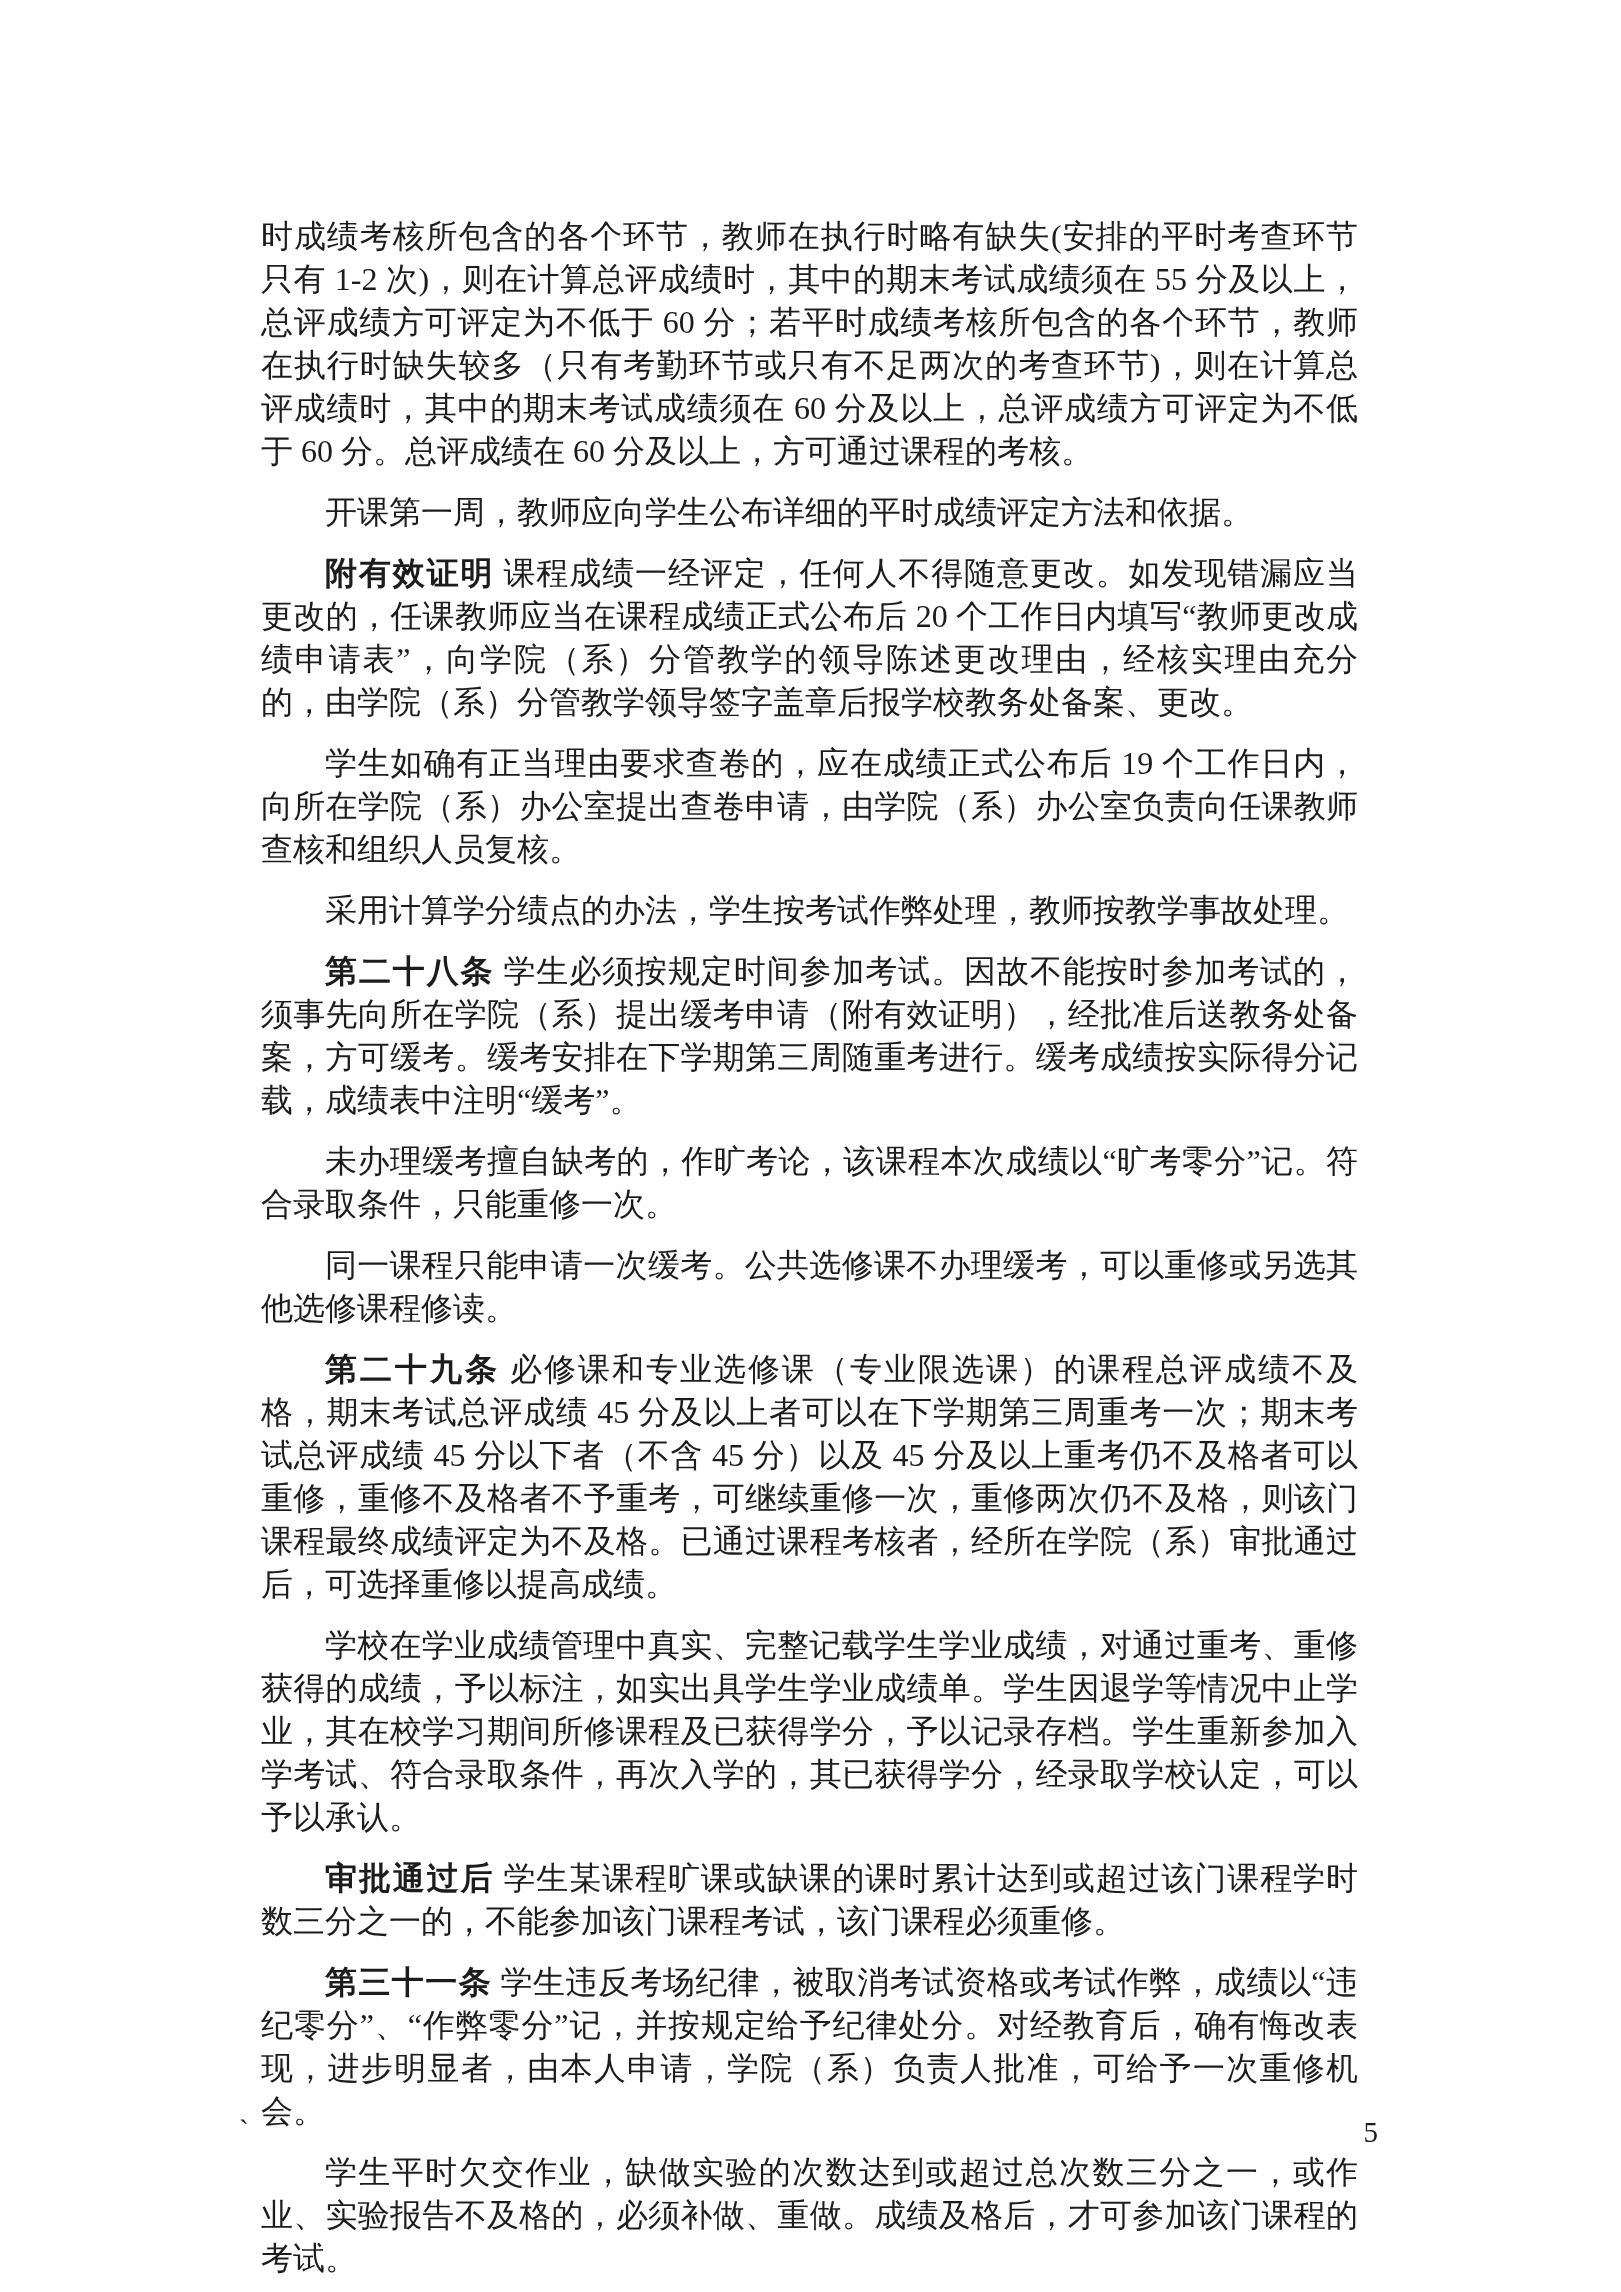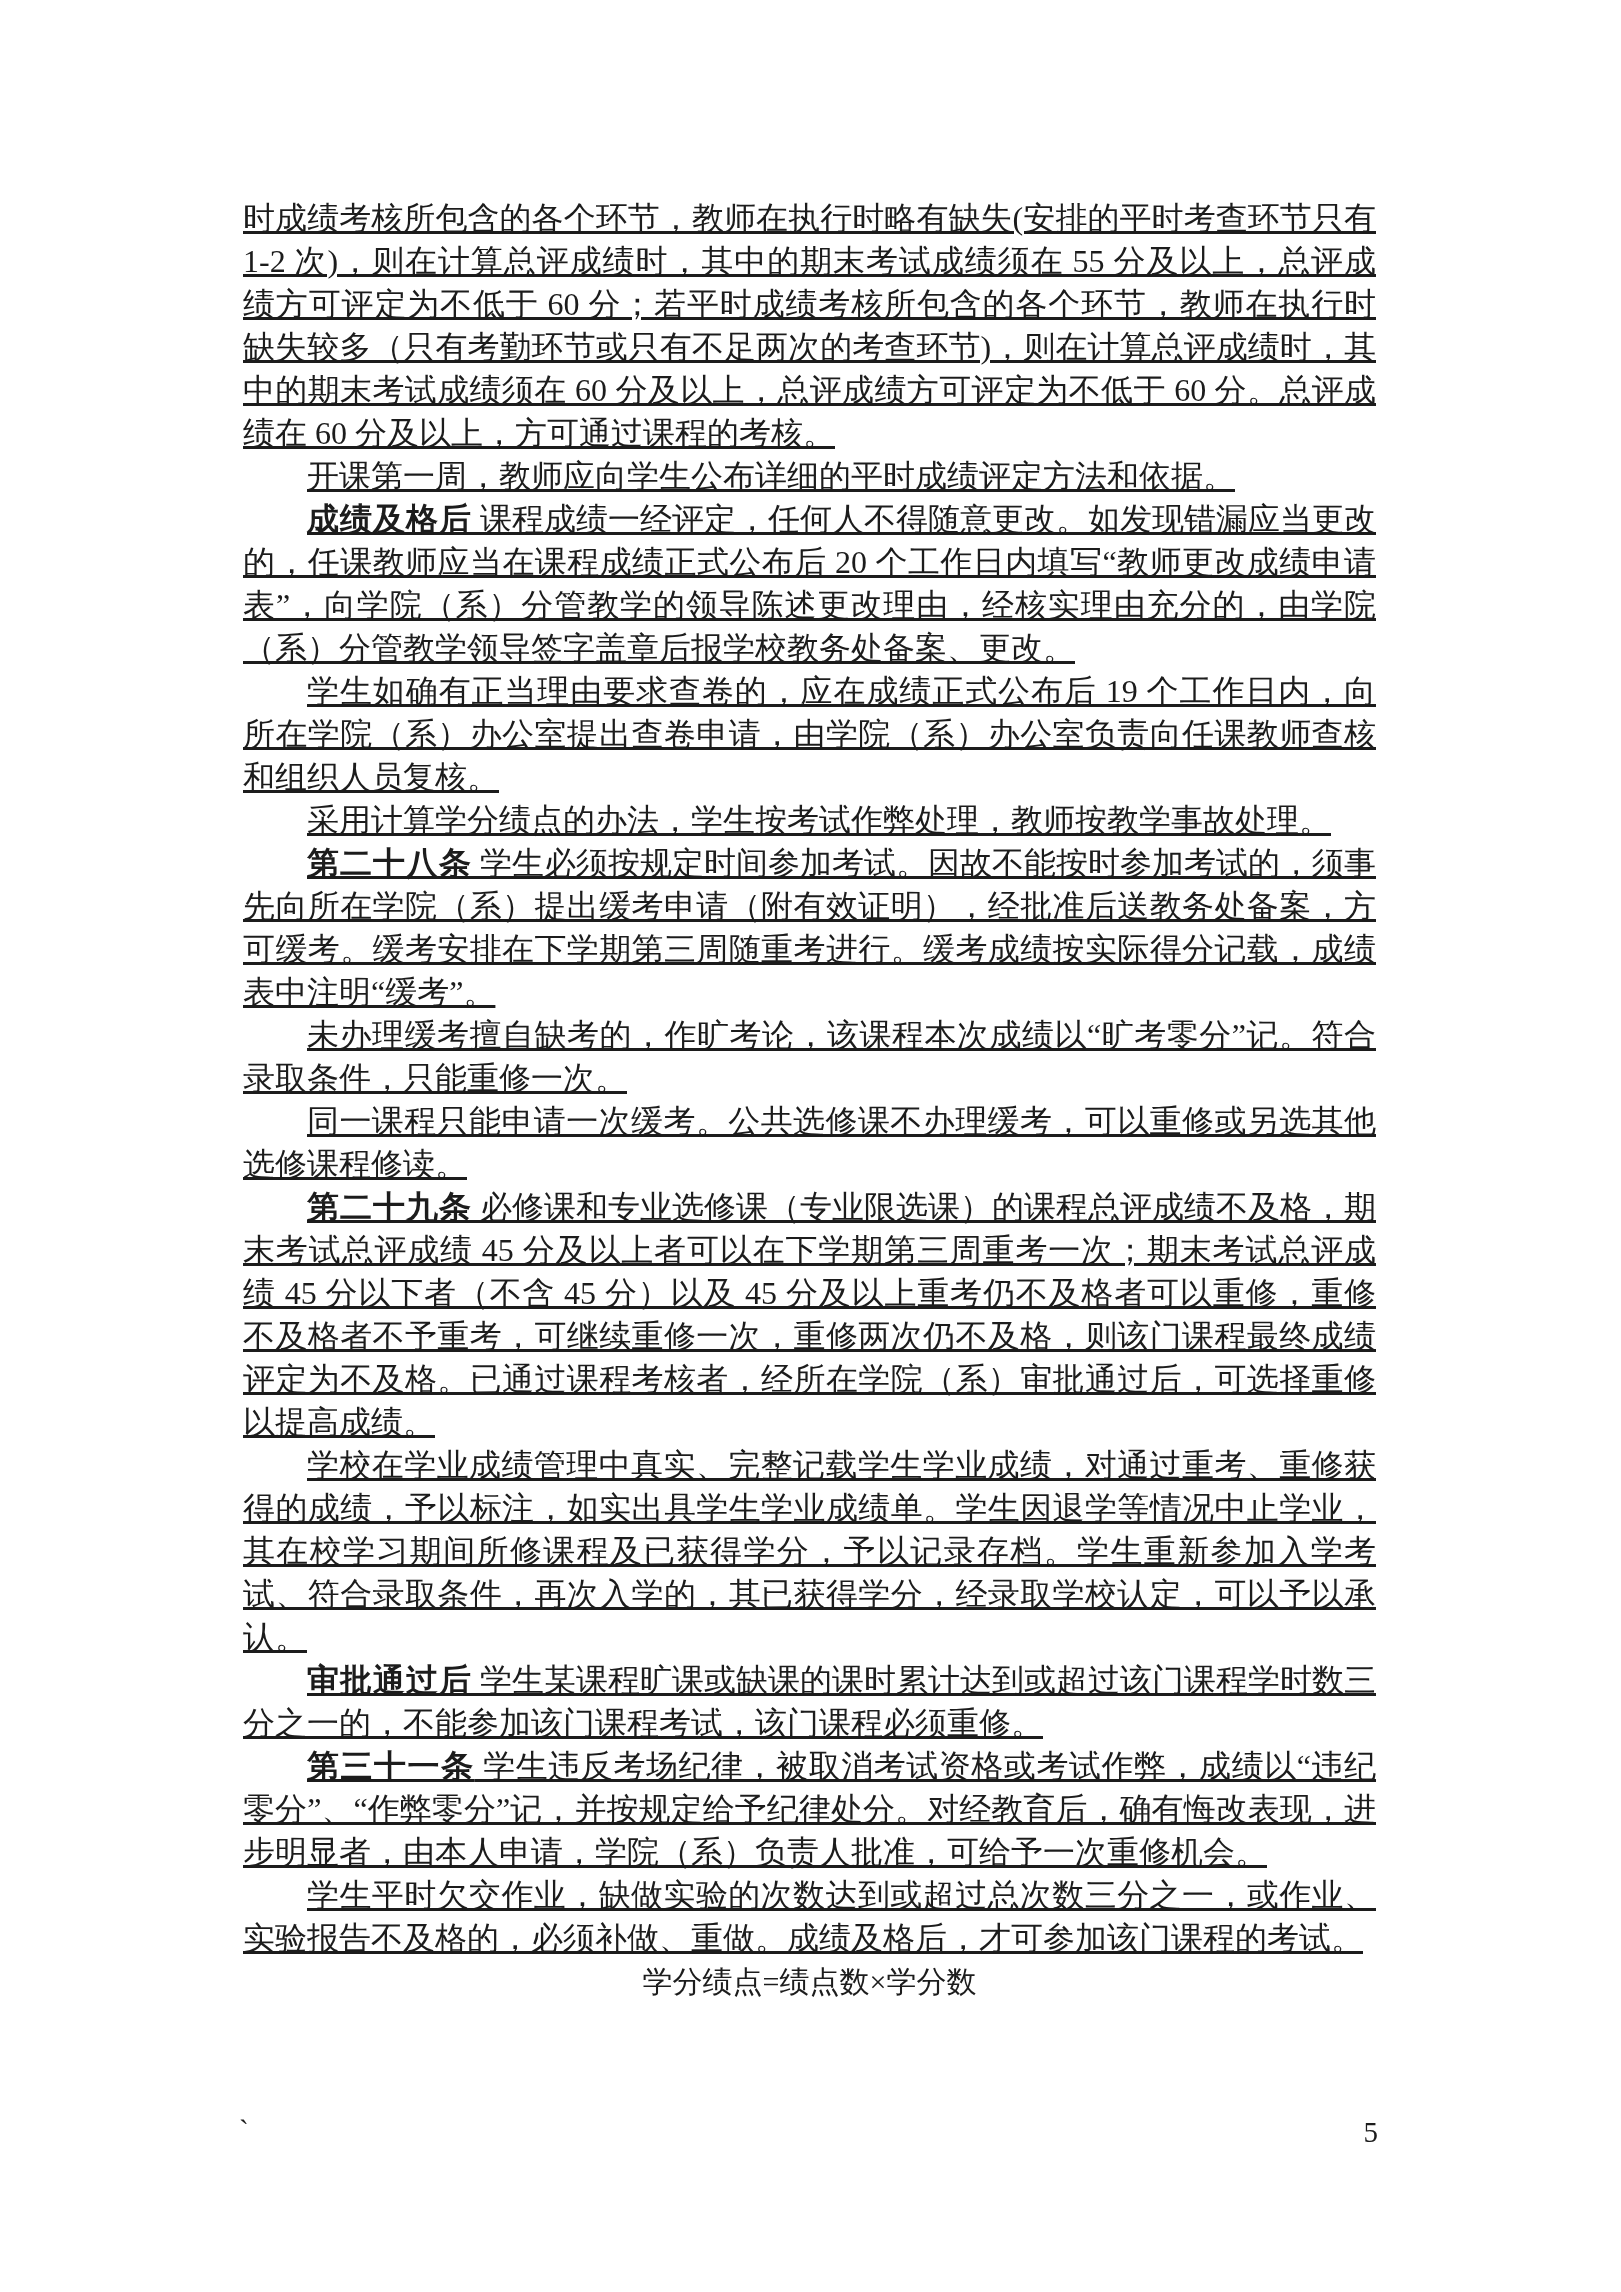--- a/index.html
+++ b/index.html
@@ -12,21 +12,21 @@
     overflow: hidden;
   }
   .doc-body {
     position: absolute;
     left: 243px; top: 197px;
     width: 1133px;
     font-size: 32px;
     line-height: 43px;
     text-align: justify;
   }
-  .para { margin: 0; padding: 0; text-indent: 0; text-decoration: underline; }
+  .para { margin: 18px; padding: 0; text-indent: 0; }
   .para.indent { text-indent: 2em; }
   .article-head {
     font-weight: 700;
     font-family: "Liberation Sans", "DejaVu Sans", sans-serif;
     letter-spacing: 1px;
   }
   .formula-line {
     margin: 0; padding: 0;
     text-align: center;
     text-indent: 0;
@@ -48,21 +48,21 @@
     line-height: 35px;
   }
 </style>
 </head>
 <body>
 
 <div class="doc-body" id="doc-body">
 
 <p class="para">时成绩考核所包含的各个环节，教师在执行时略有缺失(安排的平时考查环节只有 1-2 次)，则在计算总评成绩时，其中的期末考试成绩须在 55 分及以上，总评成绩方可评定为不低于 60 分；若平时成绩考核所包含的各个环节，教师在执行时缺失较多（只有考勤环节或只有不足两次的考查环节)，则在计算总评成绩时，其中的期末考试成绩须在 60 分及以上，总评成绩方可评定为不低于 60 分。总评成绩在 60 分及以上，方可通过课程的考核。</p>
     <p class="para indent">开课第一周，教师应向学生公布详细的平时成绩评定方法和依据。</p>
-    <p class="para indent"><span class="article-head">成绩及格后</span> 课程成绩一经评定，任何人不得随意更改。如发现错漏应当更改的，任课教师应当在课程成绩正式公布后 20 个工作日内填写“教师更改成绩申请表”，向学院（系）分管教学的领导陈述更改理由，经核实理由充分的，由学院（系）分管教学领导签字盖章后报学校教务处备案、更改。</p>
+    <p class="para indent"><span class="article-head">附有效证明</span> 课程成绩一经评定，任何人不得随意更改。如发现错漏应当更改的，任课教师应当在课程成绩正式公布后 20 个工作日内填写“教师更改成绩申请表”，向学院（系）分管教学的领导陈述更改理由，经核实理由充分的，由学院（系）分管教学领导签字盖章后报学校教务处备案、更改。</p>
     <p class="para indent">学生如确有正当理由要求查卷的，应在成绩正式公布后 19 个工作日内，向所在学院（系）办公室提出查卷申请，由学院（系）办公室负责向任课教师查核和组织人员复核。</p>
     <p class="para indent">采用计算学分绩点的办法，学生按考试作弊处理，教师按教学事故处理。</p>
     <p class="para indent"><span class="article-head">第二十八条</span> 学生必须按规定时间参加考试。因故不能按时参加考试的，须事先向所在学院（系）提出缓考申请（附有效证明），经批准后送教务处备案，方可缓考。缓考安排在下学期第三周随重考进行。缓考成绩按实际得分记载，成绩表中注明“缓考”。</p>
     <p class="para indent">未办理缓考擅自缺考的，作旷考论，该课程本次成绩以“旷考零分”记。符合录取条件，只能重修一次。</p>
     <p class="para indent">同一课程只能申请一次缓考。公共选修课不办理缓考，可以重修或另选其他选修课程修读。</p>
     <p class="para indent"><span class="article-head">第二十九条</span> 必修课和专业选修课（专业限选课）的课程总评成绩不及格，期末考试总评成绩 45 分及以上者可以在下学期第三周重考一次；期末考试总评成绩 45 分以下者（不含 45 分）以及 45 分及以上重考仍不及格者可以重修，重修不及格者不予重考，可继续重修一次，重修两次仍不及格，则该门课程最终成绩评定为不及格。已通过课程考核者，经所在学院（系）审批通过后，可选择重修以提高成绩。</p>
     <p class="para indent">学校在学业成绩管理中真实、完整记载学生学业成绩，对通过重考、重修获得的成绩，予以标注，如实出具学生学业成绩单。学生因退学等情况中止学业，其在校学习期间所修课程及已获得学分，予以记录存档。学生重新参加入学考试、符合录取条件，再次入学的，其已获得学分，经录取学校认定，可以予以承认。</p>
     <p class="para indent"><span class="article-head">审批通过后</span> 学生某课程旷课或缺课的课时累计达到或超过该门课程学时数三分之一的，不能参加该门课程考试，该门课程必须重修。</p>
     <p class="para indent"><span class="article-head">第三十一条</span> 学生违反考场纪律，被取消考试资格或考试作弊，成绩以“违纪零分”、“作弊零分”记，并按规定给予纪律处分。对经教育后，确有悔改表现，进步明显者，由本人申请，学院（系）负责人批准，可给予一次重修机会。</p>
     <p class="para indent">学生平时欠交作业，缺做实验的次数达到或超过总次数三分之一，或作业、实验报告不及格的，必须补做、重做。成绩及格后，才可参加该门课程的考试。</p>

